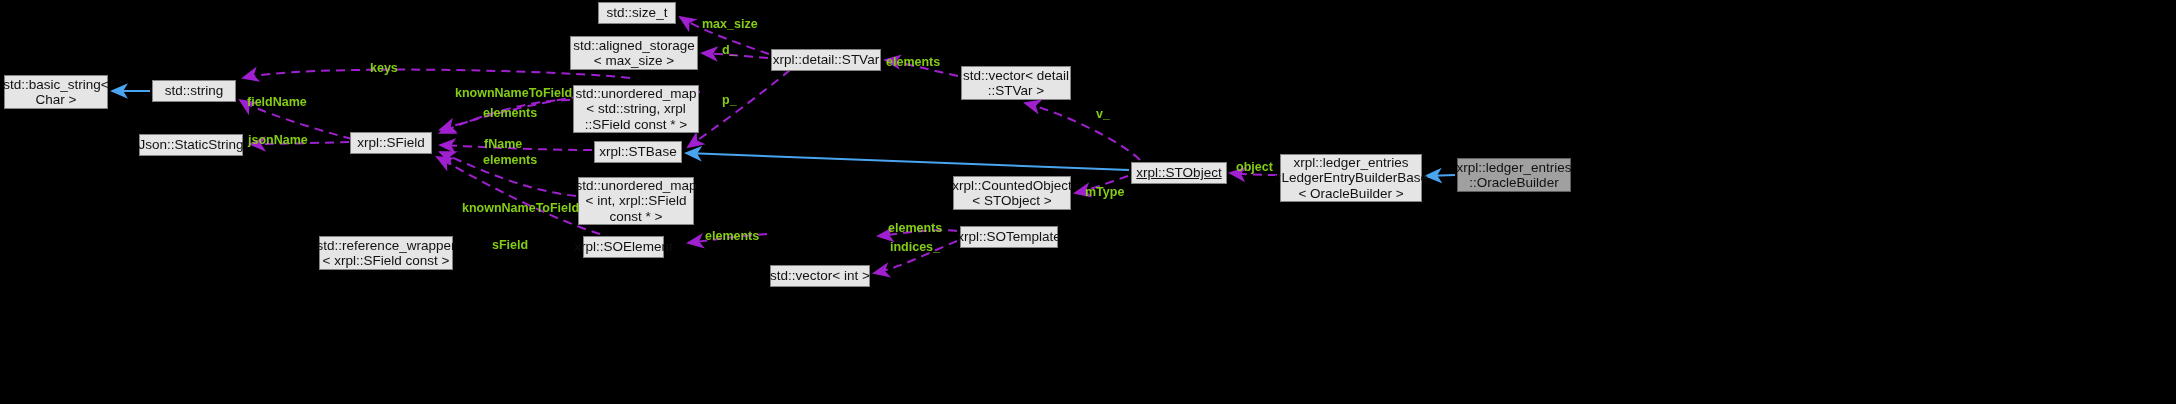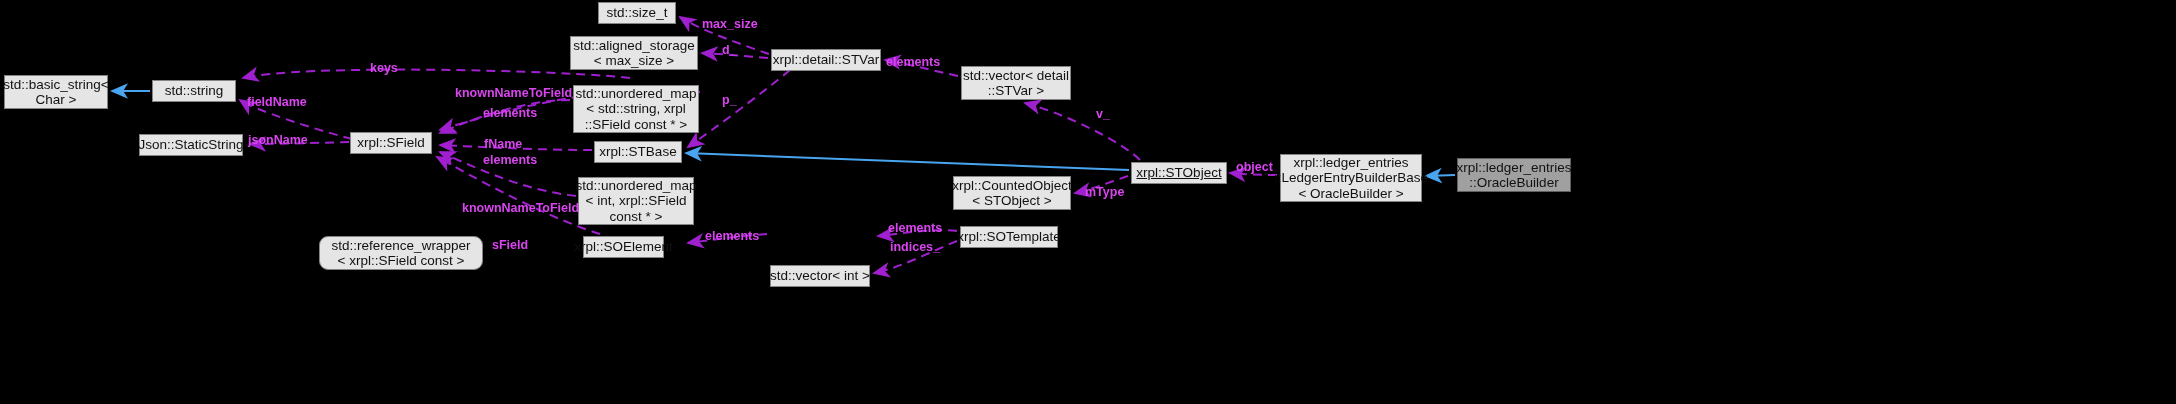--- a/index.html
+++ b/index.html
@@ -3,21 +3,21 @@
 <meta charset="utf-8">
 <style>
   html,body{margin:0;padding:0;background:#000;}
   #canvas{position:relative;width:2176px;height:404px;background:#000;
           font-family:"Liberation Sans","DejaVu Sans",sans-serif;overflow:hidden;}
   svg.edges{position:absolute;left:0;top:0;width:2176px;height:404px;}
   .node{position:absolute;box-sizing:border-box;background:#e5e5e5;border:1px solid #848484;
         color:#111;font-size:13.5px;line-height:15.5px;text-align:center;
         display:flex;align-items:center;justify-content:center;white-space:pre;}
   .node.filled{background:#a0a0a0;border:1px solid #606060;}
-  .elabel{position:absolute;color:#d946ef;font-size:12.5px;line-height:13px;white-space:nowrap;
+  .elabel{position:absolute;color:#84cc16;font-size:12.5px;line-height:13px;white-space:nowrap;
           font-weight:bold;text-align:right;}
 </style>
 </head>
 <body>
 
 <div id="canvas">
 
   <svg class="edges" viewBox="0 0 2176 404">
     <defs>
       <marker id="ah-u" markerWidth="9" markerHeight="9" refX="8" refY="4.5" orient="auto">
@@ -73,21 +73,21 @@
   <div class="node" style="left:961px;top:66px;width:110px;height:34px;">std::vector&lt; detail
 ::STVar &gt;</div>
   <div class="node" style="left:953px;top:176px;width:118px;height:34px;">xrpl::CountedObject
 &lt; STObject &gt;</div>
   <div class="node" style="left:1131px;top:162px;width:96px;height:22px;text-decoration:underline;">xrpl::STObject</div>
   <div class="node" style="left:1280px;top:154px;width:142px;height:48px;">xrpl::ledger_entries
 ::LedgerEntryBuilderBase
 &lt; OracleBuilder &gt;</div>
   <div class="node filled" style="left:1457px;top:158px;width:114px;height:34px;">xrpl::ledger_entries
 ::OracleBuilder</div>
-  <div class="node" style="left:319px;top:236px;width:164px;height:34px;border-radius:9px;">std::reference_wrapper
+  <div class="node" style="left:319px;top:236px;width:134px;height:34px;">std::reference_wrapper
 &lt; xrpl::SField const &gt;</div>
   <div class="node" style="left:583px;top:236px;width:81px;height:22px;">xrpl::SOElement</div>
   <div class="node" style="left:960px;top:226px;width:98px;height:22px;">xrpl::SOTemplate</div>
   <div class="node" style="left:770px;top:265px;width:100px;height:22px;">std::vector&lt; int &gt;</div>
 
   <div class="elabel" style="left:370px;top:62px;">keys</div>
   <div class="elabel" style="left:247px;top:96px;">fieldName</div>
   <div class="elabel" style="left:248px;top:134px;">jsonName</div>
   <div class="elabel" style="left:455px;top:87px;">knownNameToField</div>
   <div class="elabel" style="left:483px;top:107px;">elements</div>

